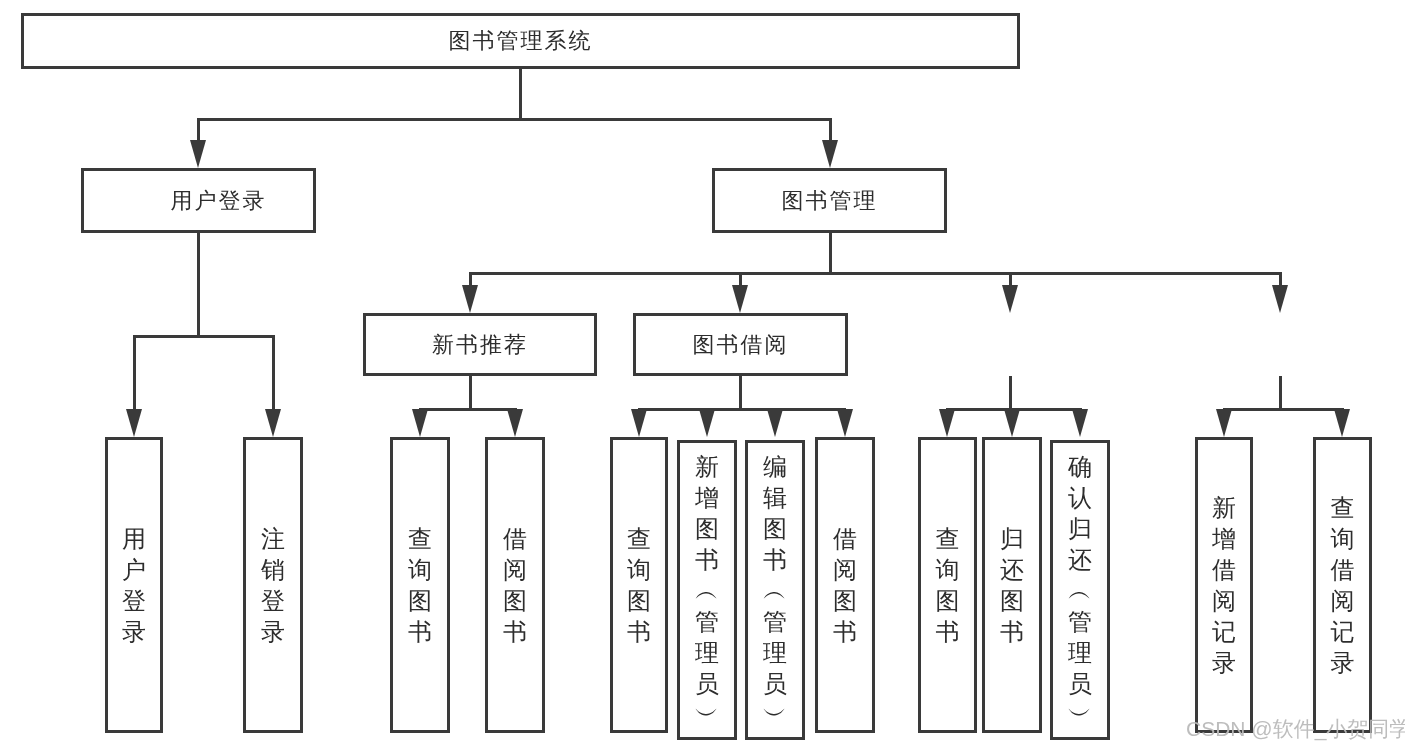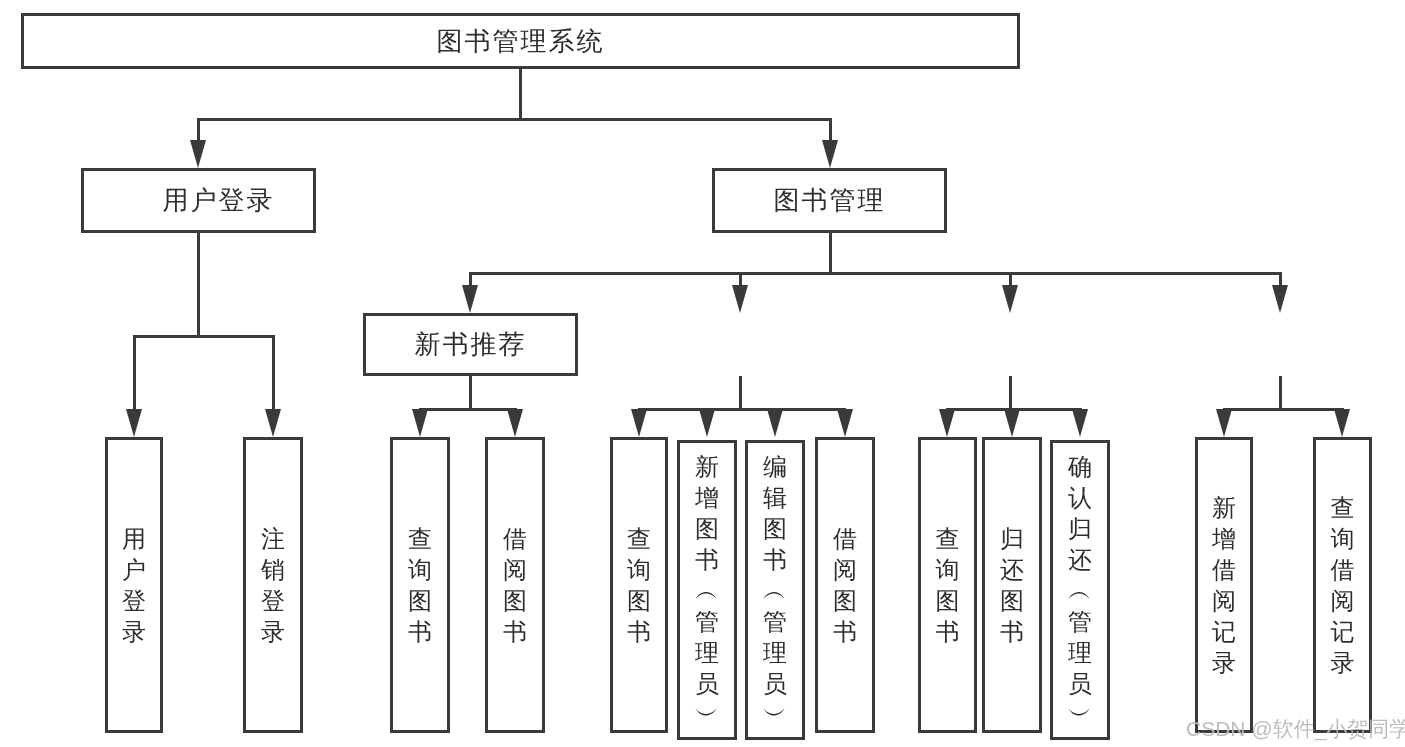--- a/index.html
+++ b/index.html
@@ -3,21 +3,21 @@
 <meta charset="utf-8">
 <style>
   html,body{margin:0;padding:0;background:#ffffff;}
   #canvas{
     position:relative;width:1405px;height:747px;background:#ffffff;overflow:hidden;
     font-family:"Liberation Sans","DejaVu Sans",sans-serif;
   }
   .node{
     position:absolute;box-sizing:border-box;border:3px solid #3a3a3a;background:#ffffff;
     display:flex;align-items:center;justify-content:center;
-    font-size:26px;color:#2d2d2d;letter-spacing:2px;white-space:nowrap;
+    font-size:22px;color:#2d2d2d;letter-spacing:2px;white-space:nowrap;
   }
   .vnode{
     position:absolute;box-sizing:border-box;border:3px solid #3a3a3a;background:#ffffff;
     display:flex;align-items:center;justify-content:center;
   }
   .vtext{display:flex;flex-direction:column;align-items:center;font-size:24px;color:#2d2d2d;}
   .vtext span{display:block;line-height:31px;}
   .hline{position:absolute;height:3px;background:#3a3a3a;}
   .vline{position:absolute;width:3px;background:#3a3a3a;}
   .ahead{
@@ -64,22 +64,25 @@
   <div class="hline" style="left:469px;top:272px;width:813px;"></div>
   <div class="vline" style="left:469px;top:272px;height:16px;"></div>
   <div class="ahead" style="left:462px;top:285px;"></div>
   <div class="vline" style="left:739px;top:272px;height:16px;"></div>
   <div class="ahead" style="left:732px;top:285px;"></div>
   <div class="vline" style="left:1009px;top:272px;height:16px;"></div>
   <div class="ahead" style="left:1002px;top:285px;"></div>
   <div class="vline" style="left:1279px;top:272px;height:16px;"></div>
   <div class="ahead" style="left:1272px;top:285px;"></div>
 
-  <div class="node" style="left:363px;top:313px;width:215px;height:63px;">
+  <div class="node" style="left:363px;top:313px;width:234px;height:63px;">
     <span>新书推荐</span>
+  </div>
+  <div class="node" style="left:633px;top:313px;width:215px;height:63px;">
+    <span>图书借阅</span>
   </div>
 
   <div class="vline" style="left:469px;top:376px;height:35px;"></div>
   <div class="hline" style="left:419px;top:408px;width:98px;"></div>
   <div class="ahead" style="left:412px;top:409px;"></div>
   <div class="ahead" style="left:507px;top:409px;"></div>
 
   <div class="vline" style="left:739px;top:376px;height:35px;"></div>
   <div class="hline" style="left:638px;top:408px;width:208px;"></div>
   <div class="ahead" style="left:631px;top:409px;"></div>

